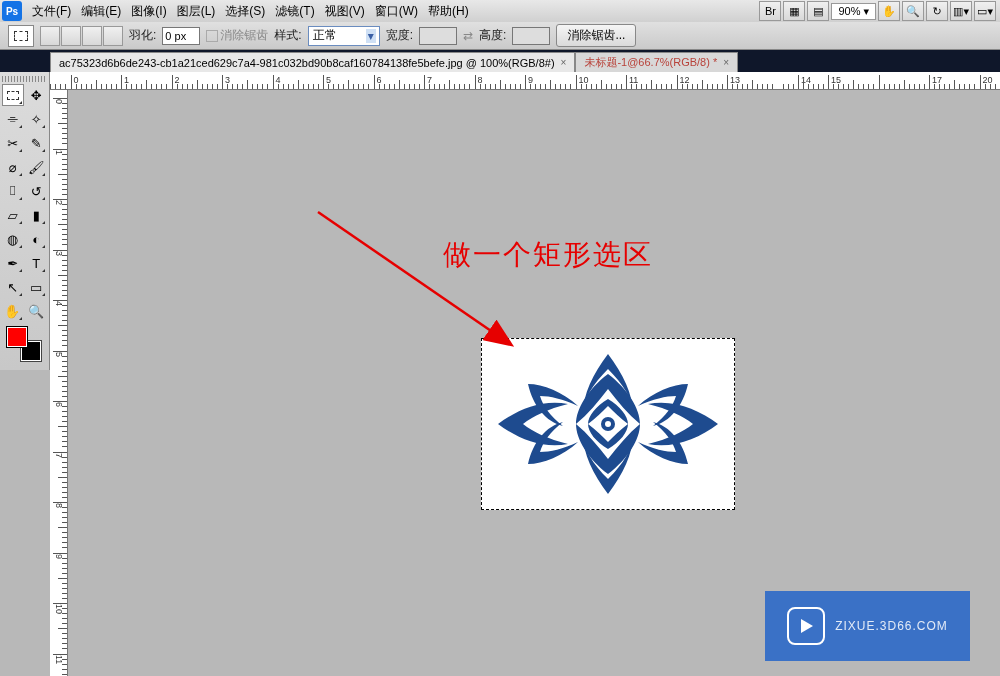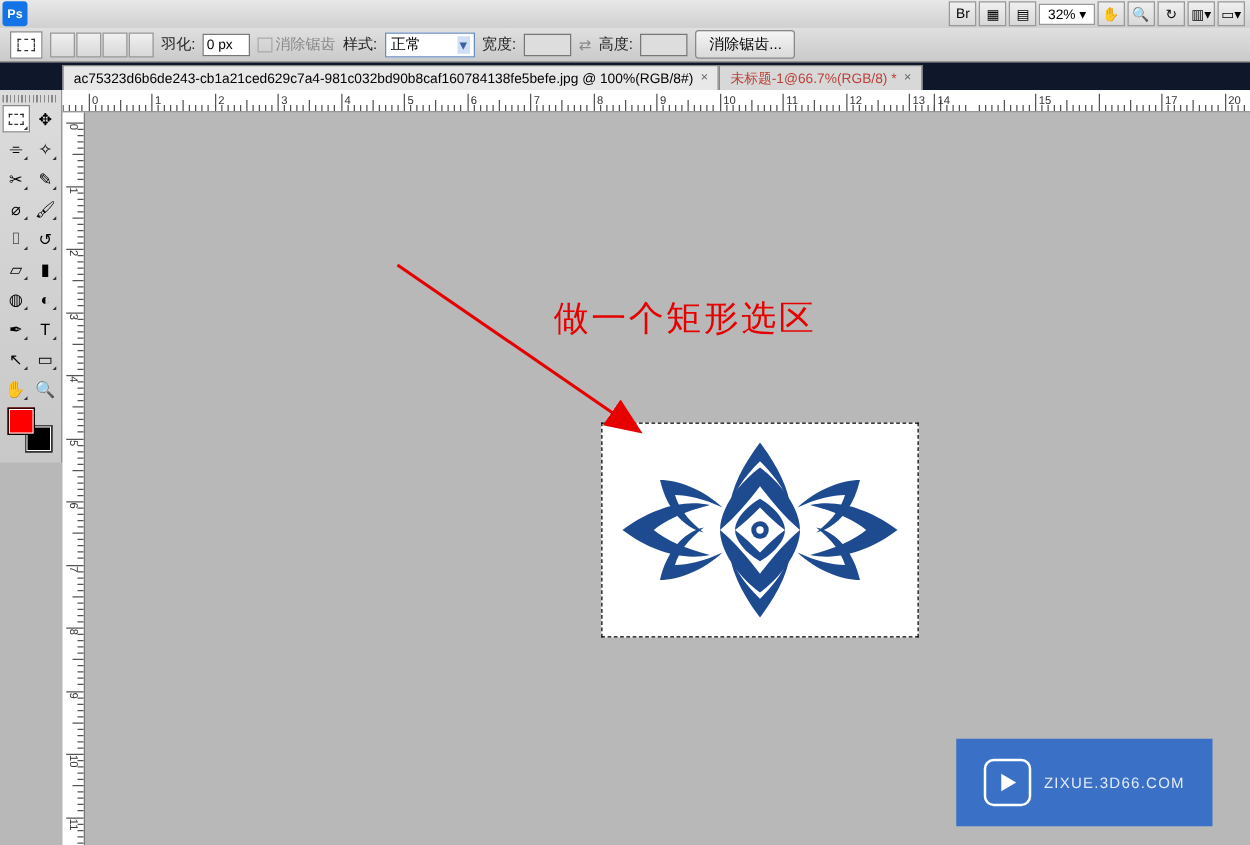--- a/index.html
+++ b/index.html
@@ -63,25 +63,36 @@
     .wm-icon { width: 38px; height: 38px; border: 2px solid #fff; border-radius: 8px; display: flex; align-items: center; justify-content: center; }
     .wm-text { display: flex; flex-direction: column; }
     .wm-title { font-size: 24px; font-weight: bold; letter-spacing: 4px; }
     .wm-url { font-size: 12px; letter-spacing: 1px; color: rgba(255,255,255,.85); }
   </style>
 </head>
 <body>
 
 <div class="menubar">
   <div class="ps-logo">Ps</div>
+  <div class="menu-items">
+    <span class="menu-item">文件(F)</span>
+    <span class="menu-item">编辑(E)</span>
+    <span class="menu-item">图像(I)</span>
+    <span class="menu-item">图层(L)</span>
+    <span class="menu-item">选择(S)</span>
+    <span class="menu-item">滤镜(T)</span>
+    <span class="menu-item">视图(V)</span>
+    <span class="menu-item">窗口(W)</span>
+    <span class="menu-item">帮助(H)</span>
+  </div>
   <div class="menu-right">
     <div class="menu-btn">Br</div>
     <div class="menu-btn">▦</div>
     <div class="menu-btn">▤</div>
-    <div class="zoom-box"><span>32%</span> ▾</div>
+    <div class="zoom-box"><span>90%</span> ▾</div>
     <div class="menu-btn">✋</div>
     <div class="menu-btn">🔍</div>
     <div class="menu-btn">↻</div>
     <div class="menu-btn">▥▾</div>
     <div class="menu-btn">▭▾</div>
   </div>
 </div>
 
 <div class="optionsbar">
   <div class="opt-icon">
@@ -341,21 +352,21 @@
       </div>
       <div class="ruler-tick-h" style="left: 682.05px;"></div>
       <div class="ruler-tick-h" style="left: 687.1px;"></div>
       <div class="ruler-tick-h" style="left: 692.15px;"></div>
       <div class="ruler-tick-h" style="left: 697.2px;"></div>
       <div class="ruler-tick-h" style="left: 702.25px; height: 9px;"></div>
       <div class="ruler-tick-h" style="left: 707.3px;"></div>
       <div class="ruler-tick-h" style="left: 712.35px;"></div>
       <div class="ruler-tick-h" style="left: 717.4px;"></div>
       <div class="ruler-tick-h" style="left: 722.45px;"></div>
-      <div class="ruler-tick-h major" style="left: 697px;">
+      <div class="ruler-tick-h major" style="left: 748px;">
         <div class="lbl" style="top: 0px;">14</div>
       </div>
       <div class="ruler-tick-h" style="left: 732.55px;"></div>
       <div class="ruler-tick-h" style="left: 737.6px;"></div>
       <div class="ruler-tick-h" style="left: 742.65px;"></div>
       <div class="ruler-tick-h" style="left: 747.7px;"></div>
       <div class="ruler-tick-h" style="left: 752.75px; height: 9px;"></div>
       <div class="ruler-tick-h" style="left: 757.8px;"></div>
       <div class="ruler-tick-h" style="left: 762.85px;"></div>
       <div class="ruler-tick-h" style="left: 767.9px;"></div>

